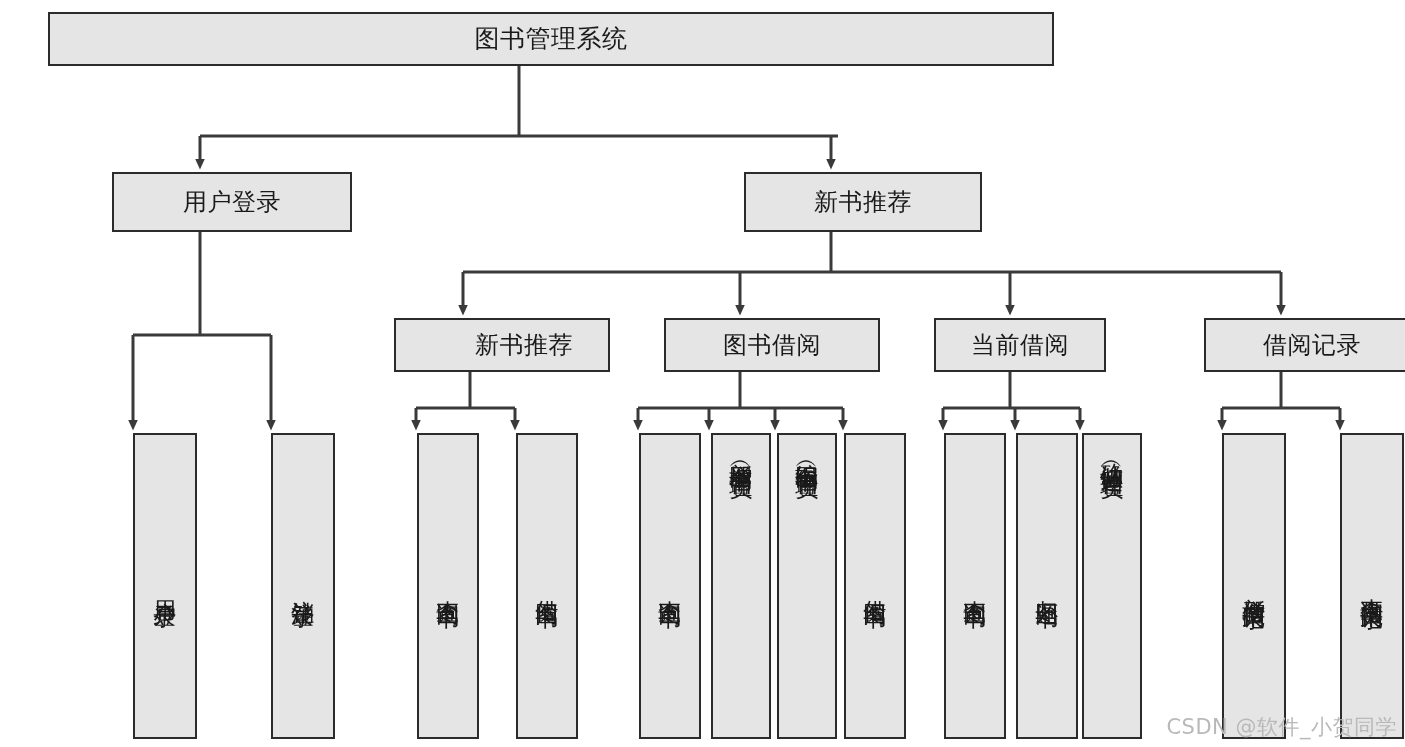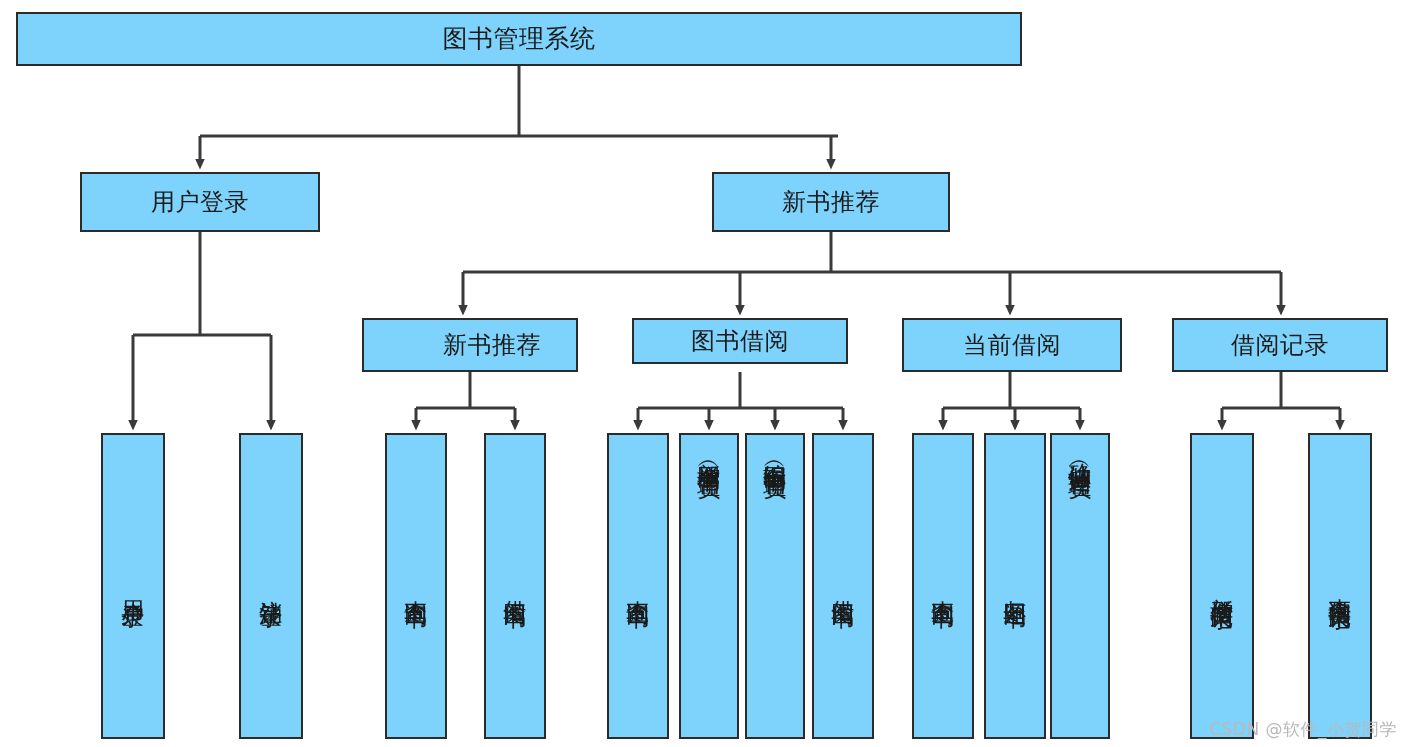--- a/index.html
+++ b/index.html
@@ -21,27 +21,28 @@
     position: absolute;
     left: 0;
     top: 0;
     width: 1405px;
     height: 747px;
     pointer-events: none;
   }
   .node {
     position: absolute;
     box-sizing: border-box;
-    background: #7dd3fc;
+    background: #e5e5e5;
     border: 2px solid #2b2b2b;
     display: flex;
     align-items: center;
     justify-content: center;
     color: #1a1a1a;
     z-index: 2;
+    margin-left: 32px;
   }
   .node-h {
     font-size: 24px;
     line-height: 1.1;
     letter-spacing: 0.5px;
     white-space: nowrap;
   }
   .node-root {
     font-size: 25px;
   }
@@ -62,21 +63,21 @@
   }
   
   .node-v.center {
     align-items: center;
     padding-top: 0;
   }
   #watermark {
     position: absolute;
     right: 8px;
     bottom: 6px;
-    font-size: 17px;
+    font-size: 21px;
     color: #b9b9b9;
     letter-spacing: 0.5px;
     white-space: nowrap;
     z-index: 5;
   }
 </style>
 </head>
 <body>
 
 <div id="canvas">
@@ -138,24 +139,24 @@
   <div class="node node-h" style="left:80px; top:172px; width:240px; height:60px;">
     <span>用户登录</span>
   </div>
   <div class="node node-h" style="left:712px; top:172px; width:238px; height:60px;">
     <span>新书推荐</span>
   </div>
 
   <div class="node node-h" style="left:362px; top:318px; width:216px; height:54px;padding-left:44px;">
     <span>新书推荐</span>
   </div>
-  <div class="node node-h" style="left:632px; top:318px; width:216px; height:46px;text-align:right;">
+  <div class="node node-h" style="left:632px; top:318px; width:216px; height:54px;text-align:right;">
     <span>图书借阅</span>
   </div>
-  <div class="node node-h" style="left:902px; top:318px; width:220px; height:54px;">
+  <div class="node node-h" style="left:902px; top:318px; width:172px; height:54px;">
     <span>当前借阅</span>
   </div>
   <div class="node node-h" style="left:1172px; top:318px; width:216px; height:54px;">
     <span>借阅记录</span>
   </div>
 
   <div class="node node-v center" style="left:101px; top:433px; width:64px; height:306px;">
     <span class="vtext">用户登录</span>
   </div>
   <div class="node node-v center" style="left:239px; top:433px; width:64px; height:306px;">

